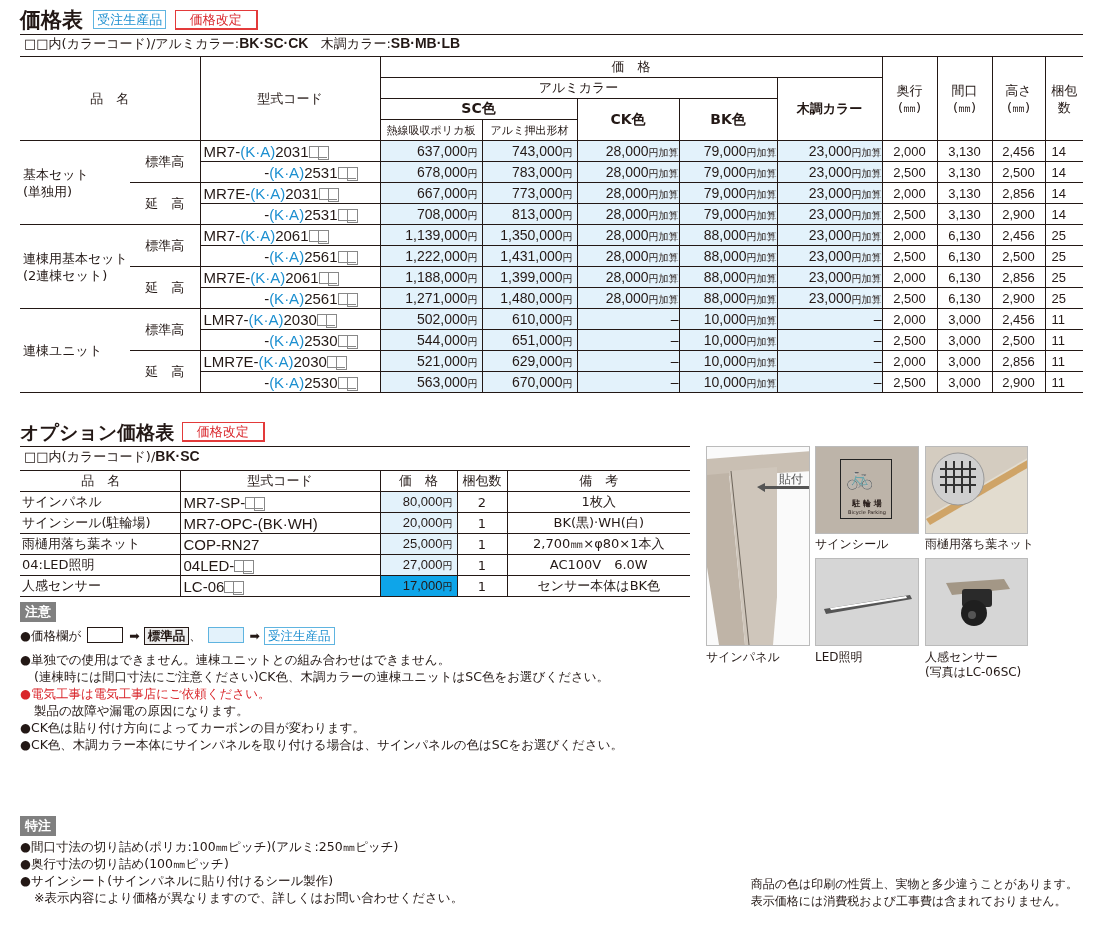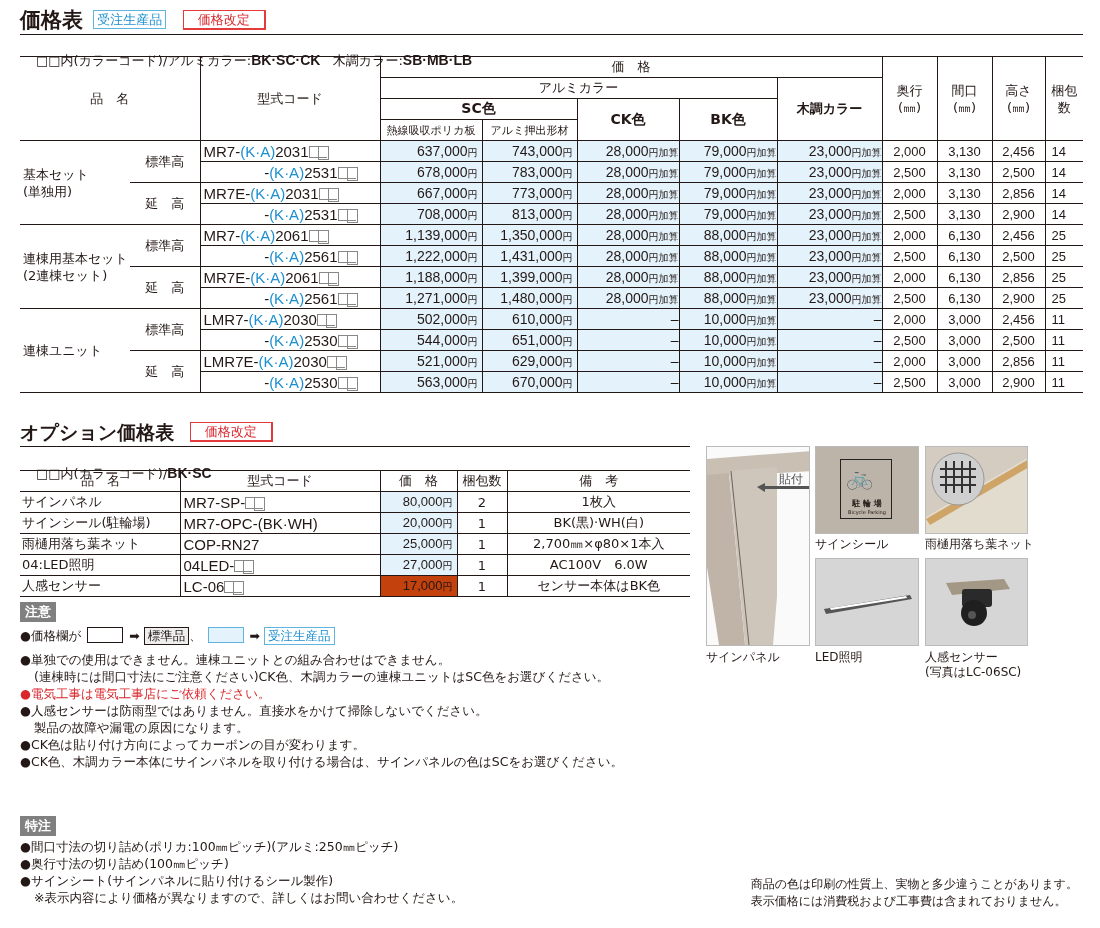--- a/index.html
+++ b/index.html
@@ -1,21 +1,21 @@
 <!DOCTYPE html>
 <html><head>
 <meta charset="utf-8">
 <style>
   * { box-sizing: border-box; margin: 0; padding: 0; }
   body { width: 1100px; height: 928px; background: #fff; color: #231815; font-family: "DejaVu Sans", "Liberation Sans", sans-serif; position: relative; overflow: hidden; }
   .abs { position: absolute; }
   .title { left: 20px; top: 6px; font-size: 21px; font-weight: bold; letter-spacing: 0px; }
   .badge-blue { display: inline-block; border: 1px solid #5fb4e0; color: #1c8fd0; font-size: 13px; padding: 0 3px; line-height: 17px; font-weight: normal; vertical-align: 3px; margin-left: 3px; }
-  .badge-red { display: inline-block; border: 1px solid #e33a3a; color: #d9262b; font-size: 13px; padding: 0 14px; line-height: 17px; font-weight: normal; vertical-align: 3px; margin-left: 9px; border-right-width: 2px; border-bottom-width: 2px; }
-  .subtitle { left: 36px; top: 35px; font-size: 13px; white-space: nowrap; margin-top: 17px; }
+  .badge-red { display: inline-block; border: 1px solid #e33a3a; color: #d9262b; font-size: 13px; padding: 0 14px; line-height: 17px; font-weight: normal; vertical-align: 3px; margin-left: 1px; border-right-width: 2px; border-bottom-width: 2px; }
+  .subtitle { left: 24px; top: 35px; font-size: 13px; white-space: nowrap; }
   .subtitle b { font-family: "Liberation Sans", sans-serif; font-weight: bold; font-size: 14px; }
   .hrule { position: absolute; height: 1px; background: #231815; }
   table { border-collapse: collapse; font-size: 12px; }
   .main { position: absolute; left: 20px; top: 56px; width: 1063px; }
   .main td, .main th { border: 1px solid #231815; font-weight: normal; text-align: center; padding: 0; height: 21px; white-space: nowrap; }
   .main .noL { border-left: none !important; }
   .main .noR { border-right: none !important; }
   .code { font-family: "Liberation Sans", sans-serif; font-weight: bold; font-size: 15px; text-align: left !important; padding-left: 3px !important; }
   .code.r { text-align: right !important; padding-right: 24px !important; }
   .ka { color: #1c8fd0; }
@@ -30,21 +30,21 @@
   .opt { position: absolute; left: 20px; top: 470px; width: 670px; }
   .opt td, .opt th { border-bottom: 1px solid #231815; border-left: 1px solid #231815; font-weight: normal; text-align: center; height: 21px; font-size: 13px; white-space: nowrap; padding: 0; }
   .opt tr > *:first-child { border-left: none; text-align: left; padding-left: 2px; }
   .opt tr:first-child > * { border-top: 1px solid #231815; }
   .tag { display: inline-block; background: #808080; color: #fff; font-size: 13px; font-weight: bold; padding: 1px 5px; }
   .notes { left: 20px; font-size: 12.5px; line-height: 17px; white-space: nowrap; }
   .notes .red { color: #d9262b; }
   .notes .ind { padding-left: 14px; }
   .sw { display: inline-block; width: 36px; height: 16px; border: 1px solid #231815; vertical-align: -3px; margin: 0 2px; }
   .sw.blue { background: #e3f2fb; border-color: #5fb4e0; }
-  .lbl-std { display: inline-block; border: 1px solid #231815; padding: 0 3px; line-height: 16px; background: #eee; }
+  .lbl-std { display: inline-block; border: 1px solid #231815; padding: 0 3px; line-height: 16px; background: #eee; font-weight: bold; }
   .lbl-blue { display: inline-block; border: 1px solid #5fb4e0; color: #1c8fd0; padding: 0 3px; line-height: 16px; }
   .photo { position: absolute; border: 1px solid #bbb; background: #d8d8d8; overflow: hidden; }
   .cap { position: absolute; font-size: 12px; white-space: nowrap; line-height: 15px; }
   .disclaimer { right: 22px; top: 876px; font-size: 12px; line-height: 17px; text-align: left; }
 </style>
 </head>
 <body>
 
 <div class="abs title">
   <span>価格表</span>
@@ -315,42 +315,41 @@
       <tr>
         <td>04:LED照明</td>
         <td class="code" style="font-size:15px"><span>04LED-</span><span class="box"></span></td>
         <td class="price" style=""><span>27,000</span><span class="yen">円</span></td>
         <td>1</td>
         <td>AC100V　6.0W</td>
       </tr>
       <tr>
         <td>人感センサー</td>
         <td class="code" style="font-size:15px"><span>LC-06</span><span class="box"></span></td>
-        <td class="price" style="background:#c2410c;"><span>17,000</span><span class="yen">円</span></td>
+        <td class="price" style="background:#0ea5e9;"><span>17,000</span><span class="yen">円</span></td>
         <td>1</td>
         <td>センサー本体はBK色</td>
       </tr>
     </tbody>
 </table>
 
 <div class="abs" style="left:20px;top:601px"><span class="tag">注意</span></div>
 <div class="abs notes" style="top:627px">
   <span>●価格欄が</span>
   <span class="sw"></span>
   <span>➡</span>
   <span class="lbl-std">標準品</span><span>、</span>
   <span class="sw blue"></span>
   <span>➡</span>
   <span class="lbl-blue">受注生産品</span>
 </div>
 <div class="abs notes" id="notes-list" style="top:651px">
     <div class="">●単独での使用はできません。連棟ユニットとの組み合わせはできません。</div>
     <div class="ind">(連棟時には間口寸法にご注意ください)CK色、木調カラーの連棟ユニットはSC色をお選びください。</div>
     <div class="red ">●電気工事は電気工事店にご依頼ください。</div>
-    <div class="">●人感センサーは防雨型ではありません。直接水をかけて掃除しないでください。</div>
     <div class="ind">製品の故障や漏電の原因になります。</div>
     <div class="">●CK色は貼り付け方向によってカーボンの目が変わります。</div>
     <div class="">●CK色、木調カラー本体にサインパネルを取り付ける場合は、サインパネルの色はSCをお選びください。</div>
   </div>
 
 <div class="abs" style="left:20px;top:815px"><span class="tag">特注</span></div>
 <div class="abs notes" id="special-list" style="top:838px">
     <div class="">●間口寸法の切り詰め(ポリカ:100㎜ピッチ)(アルミ:250㎜ピッチ)</div>
     <div class="">●奥行寸法の切り詰め(100㎜ピッチ)</div>
     <div class="">●サインシート(サインパネルに貼り付けるシール製作)</div>

